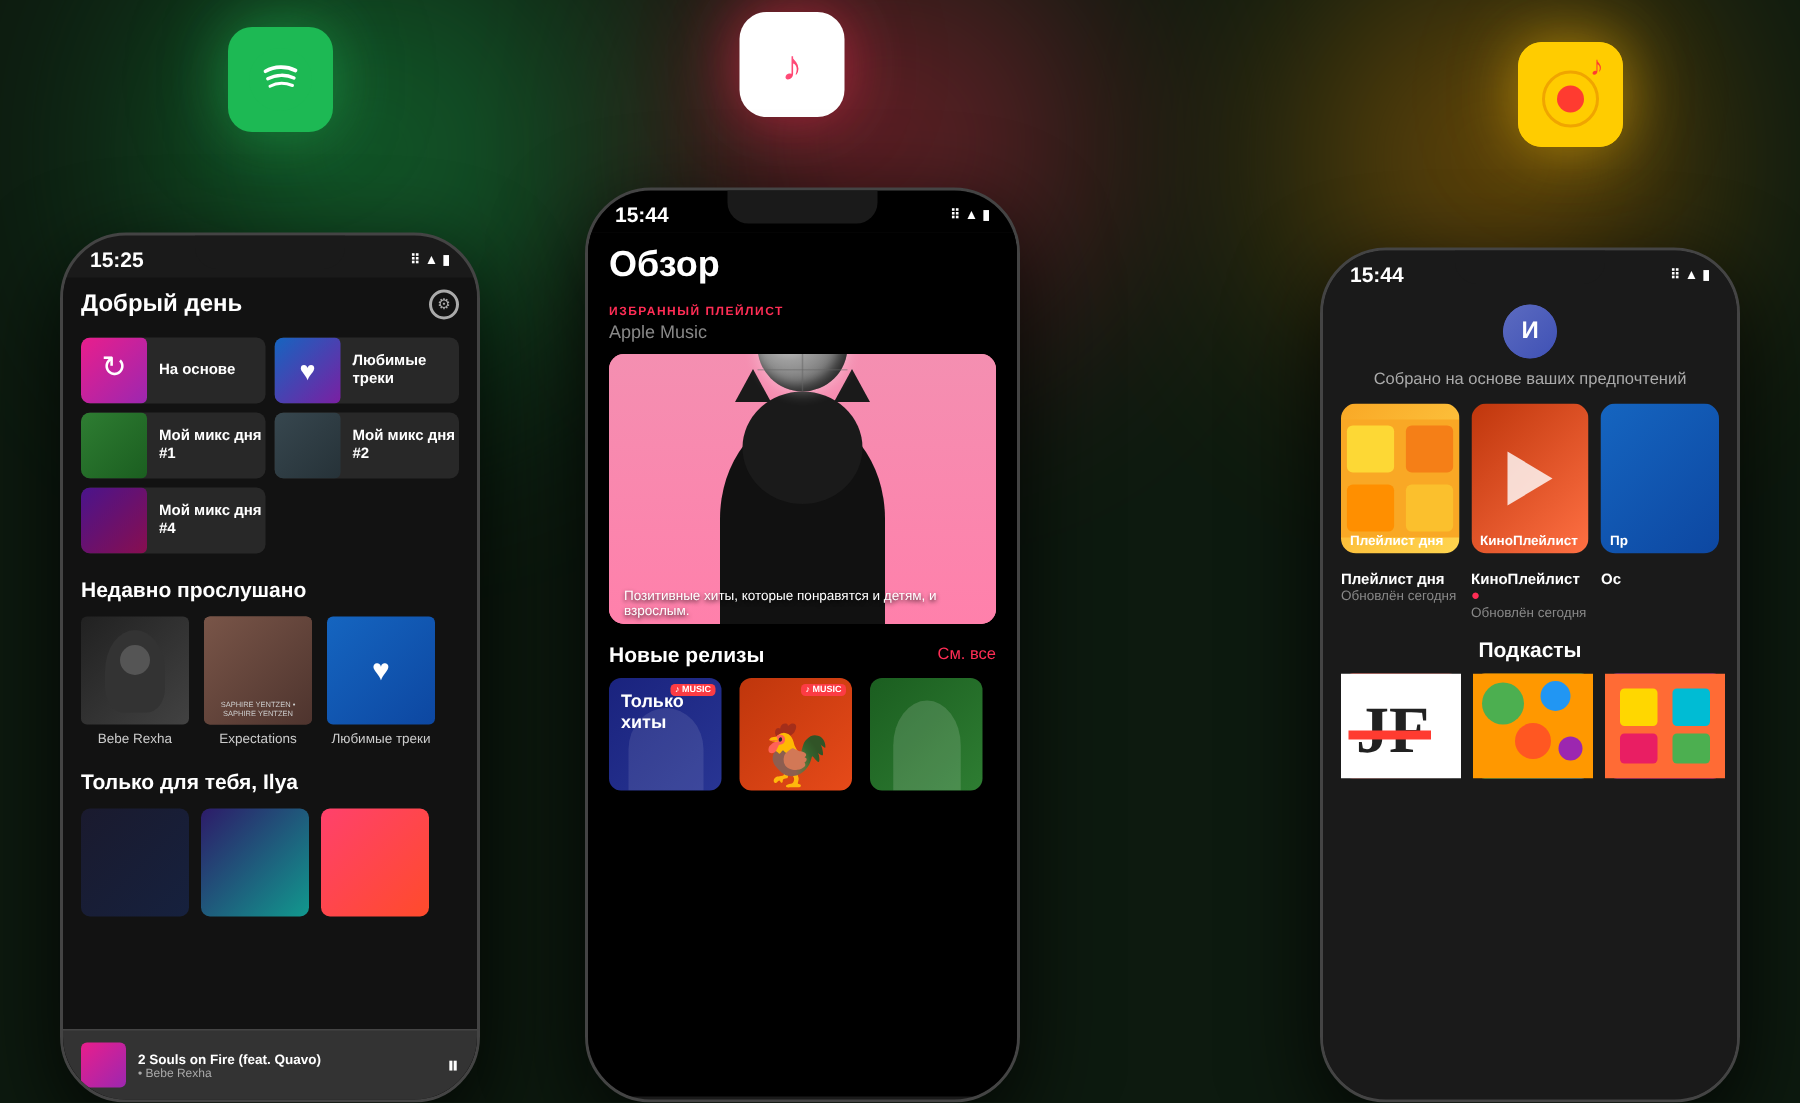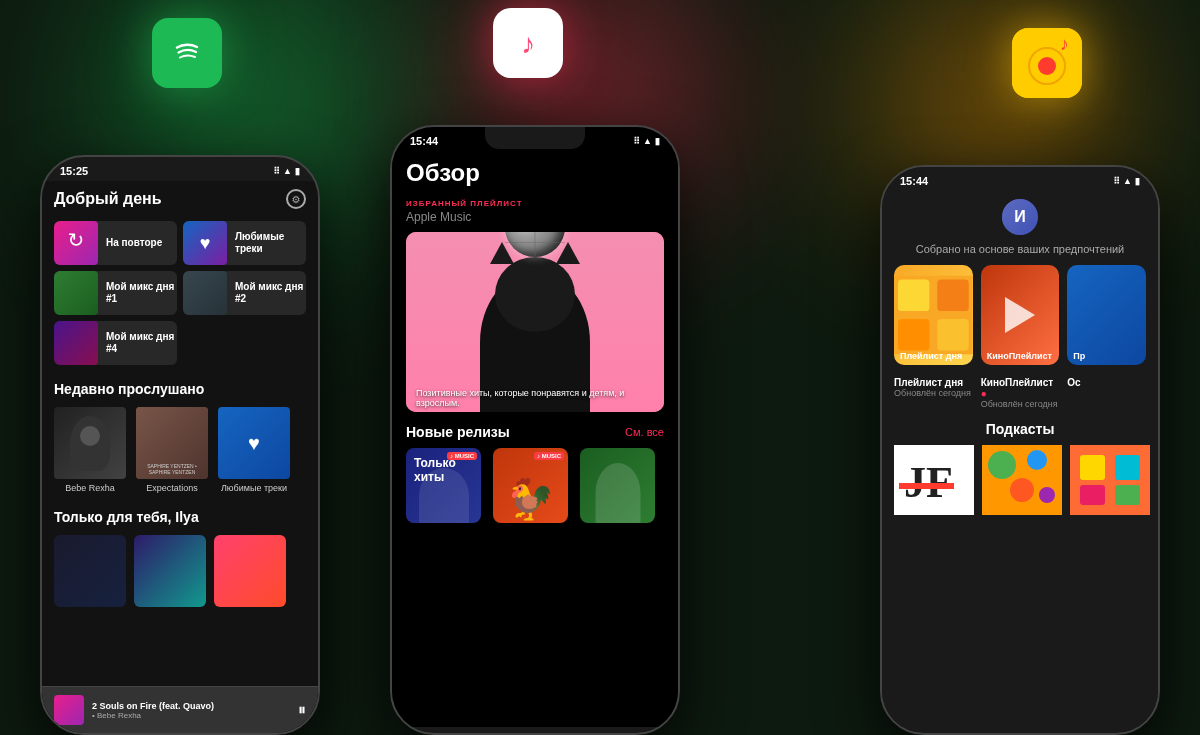--- a/index.html
+++ b/index.html
@@ -119,21 +119,21 @@
     
     .status-bar {
       display: flex;
       justify-content: space-between;
       align-items: center;
       padding: 8px 18px 4px;
       font-size: 10px;
       color: white;
       font-weight: 600;
     }
-    .status-time { font-size: 11px; font-weight: 700; }
+    .status-time { font-size: 14px; font-weight: 700; }
     .status-icons { display: flex; gap: 3px; align-items: center; font-size: 9px; }
 
     
     .screen {
       width: 100%;
       height: calc(100% - 30px);
       overflow: hidden;
       background: #121212;
     }
     .screen-apple { background: #000; }
@@ -565,21 +565,21 @@
             <div class="gear-icon">⚙</div>
           </div>
 
           <div class="spotify-grid">
             <div class="spotify-card">
               <div class="spotify-card-thumb thumb-pink">
                 <svg width="44" height="44" viewBox="0 0 44 44">
                     <text x="50%" y="60%" text-anchor="middle" font-size="20" fill="white">↻</text>
                   </svg>
               </div>
-              <span class="spotify-card-label">На повторе</span>
+              <span class="spotify-card-label">На основе</span>
             </div>
             <div class="spotify-card">
               <div class="spotify-card-thumb thumb-blue">
                 <span style="color:white;font-size:18px;">♥</span>
               </div>
               <span class="spotify-card-label">Любимые треки</span>
             </div>
             <div class="spotify-card">
               <div class="spotify-card-thumb thumb-mix1"></div>
               <span class="spotify-card-label">Мой микс дня #1</span>

